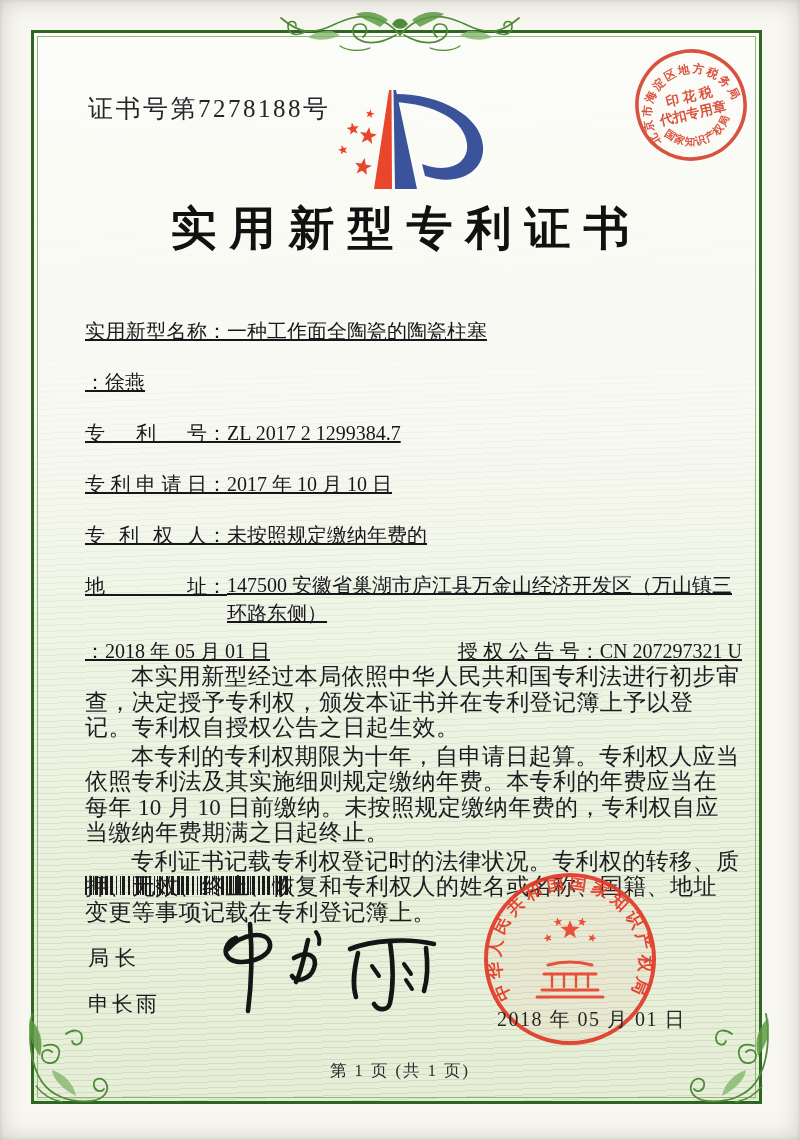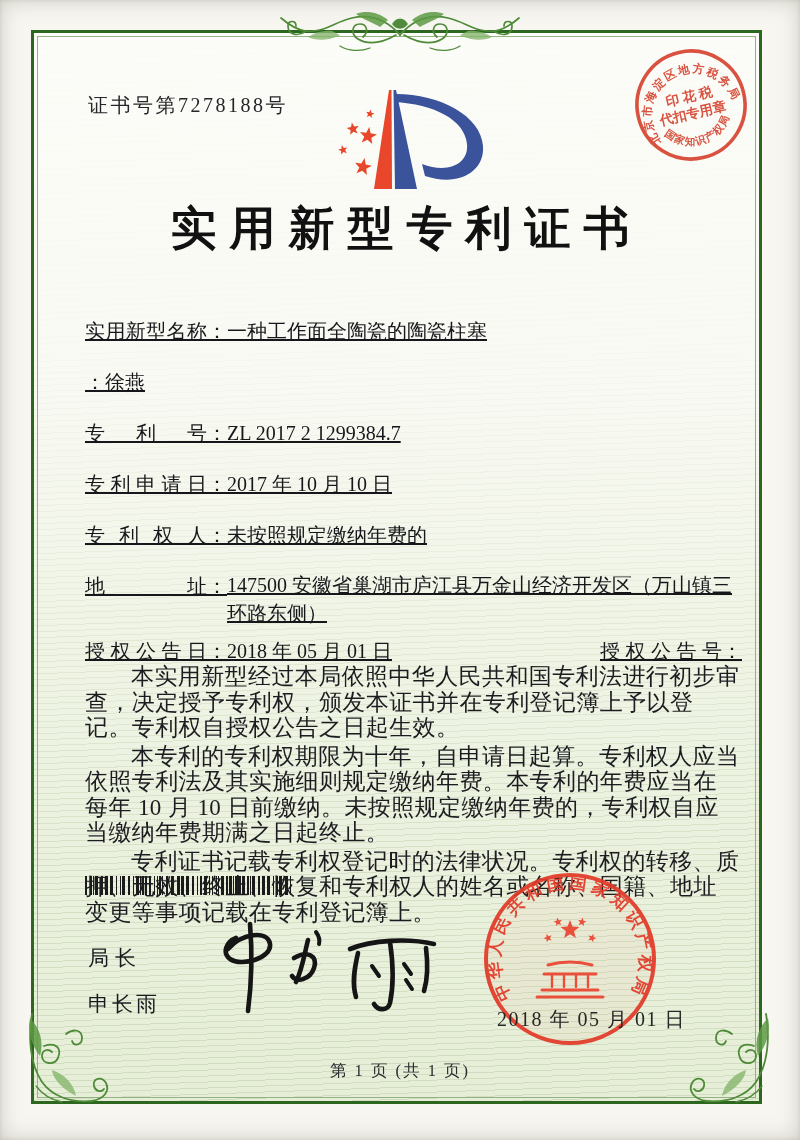--- a/index.html
+++ b/index.html
@@ -7,21 +7,21 @@
   .paper{position:relative;width:800px;height:1140px;background:#f7f6f1;overflow:hidden;
          box-shadow:inset 0 0 22px rgba(110,105,92,.30), inset 0 0 4px rgba(110,105,92,.18);}
   .inner-bg{position:absolute;left:32px;top:31px;right:39px;bottom:37px;
     background:
       linear-gradient(180deg, rgba(252,252,248,.96) 0%, rgba(250,250,245,.88) 30%, rgba(242,246,233,.45) 55%, rgba(233,240,219,.08) 78%, rgba(230,238,215,0) 100%),
       repeating-linear-gradient(178deg, rgba(146,172,124,.26) 0 1px, rgba(246,249,240,0) 1px 6px),
       linear-gradient(180deg,#fbfbf6 0%,#eef3e3 55%,#e6eed7 100%);}
   .border-thick{position:absolute;left:31px;top:30px;right:38px;bottom:36px;border:3.5px solid #2d671f;}
   .border-thin{position:absolute;left:37px;top:36px;right:44px;bottom:42px;border:1px solid #93b183;}
   .abs{position:absolute;}
-  .cert-no{left:88px;top:92px;font-size:20px;letter-spacing:2.5px;color:#26262a;}
+  .cert-no{left:88px;top:92px;font-size:25px;letter-spacing:2.5px;color:#26262a;}
   .title{left:0;top:198px;width:100%;text-align:center;font-size:46px;font-weight:700;
          letter-spacing:13px;text-indent:13px;color:#111;margin:0;}
   .fields{left:85px;top:316px;right:58px;font-size:20px;color:#17171b;}
   .frow{display:flex;align-items:flex-start;line-height:30px;margin-bottom:21px;text-decoration:underline;}
   .frow.addr{margin-bottom:9px;}
   .flabel{display:inline-block;width:122px;text-align:justify;text-align-last:justify;flex:none;}
   .fcolon{display:inline-block;width:20px;flex:none;}
   .fvalue{display:inline-block;}
   .addr .fvalue{max-width:505px;line-height:28px;}
   .pairright{margin-left:auto;display:flex;align-items:flex-start;}
@@ -116,26 +116,26 @@
       <span class="flabel">专利权人</span>
         <span class="fcolon">：</span>
       <span class="fvalue">未按照规定缴纳年费的</span>
     </div>
     <div class="frow addr">
       <span class="flabel">地址</span>
         <span class="fcolon">：</span>
       <span class="fvalue">147500 安徽省巢湖市庐江县万金山经济开发区（万山镇三环路东侧）</span>
     </div>
     <div class="frow">
-      <span class="flabel">授权公告日</span>
         <span class="fcolon">：</span>
       <span class="fvalue">2018 年 05 月 01 日</span>
       <span class="pairright">
         <span class="flabel">授权公告号</span>
           <span class="fcolon">：</span>
+        <span class="fvalue">CN 207297321 U</span>
       </span>
     </div>
   </div>
 
   <div class="abs paras">
     <p>本实用新型经过本局依照中华人民共和国专利法进行初步审查，决定授予专利权，颁发本证书并在专利登记簿上予以登记。专利权自授权公告之日起生效。</p>
     <p>本专利的专利权期限为十年，自申请日起算。专利权人应当依照专利法及其实施细则规定缴纳年费。本专利的年费应当在每年 10 月 10 日前缴纳。未按照规定缴纳年费的，专利权自应当缴纳年费期满之日起终止。</p>
     <p>专利证书记载专利权登记时的法律状况。专利权的转移、质押、无效、终止、恢复和专利权人的姓名或名称、国籍、地址变更等事项记载在专利登记簿上。</p>
   </div>
 

